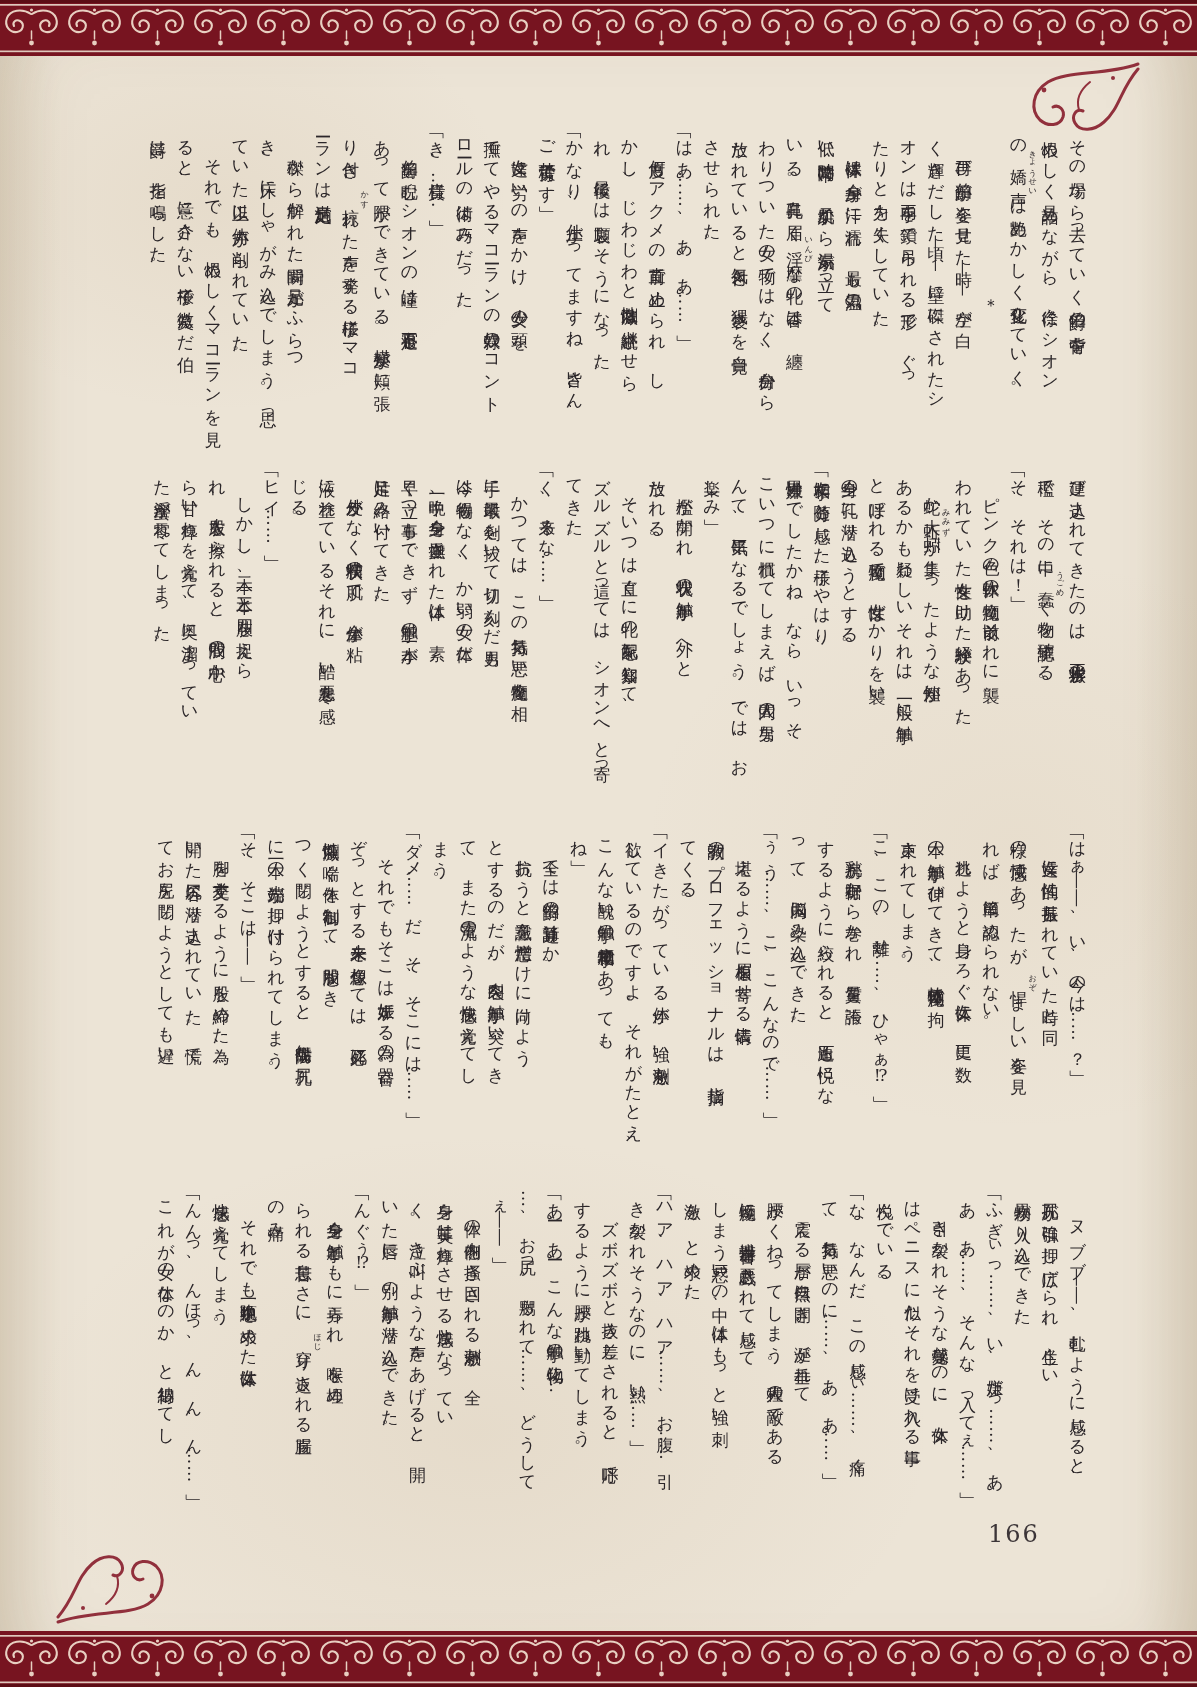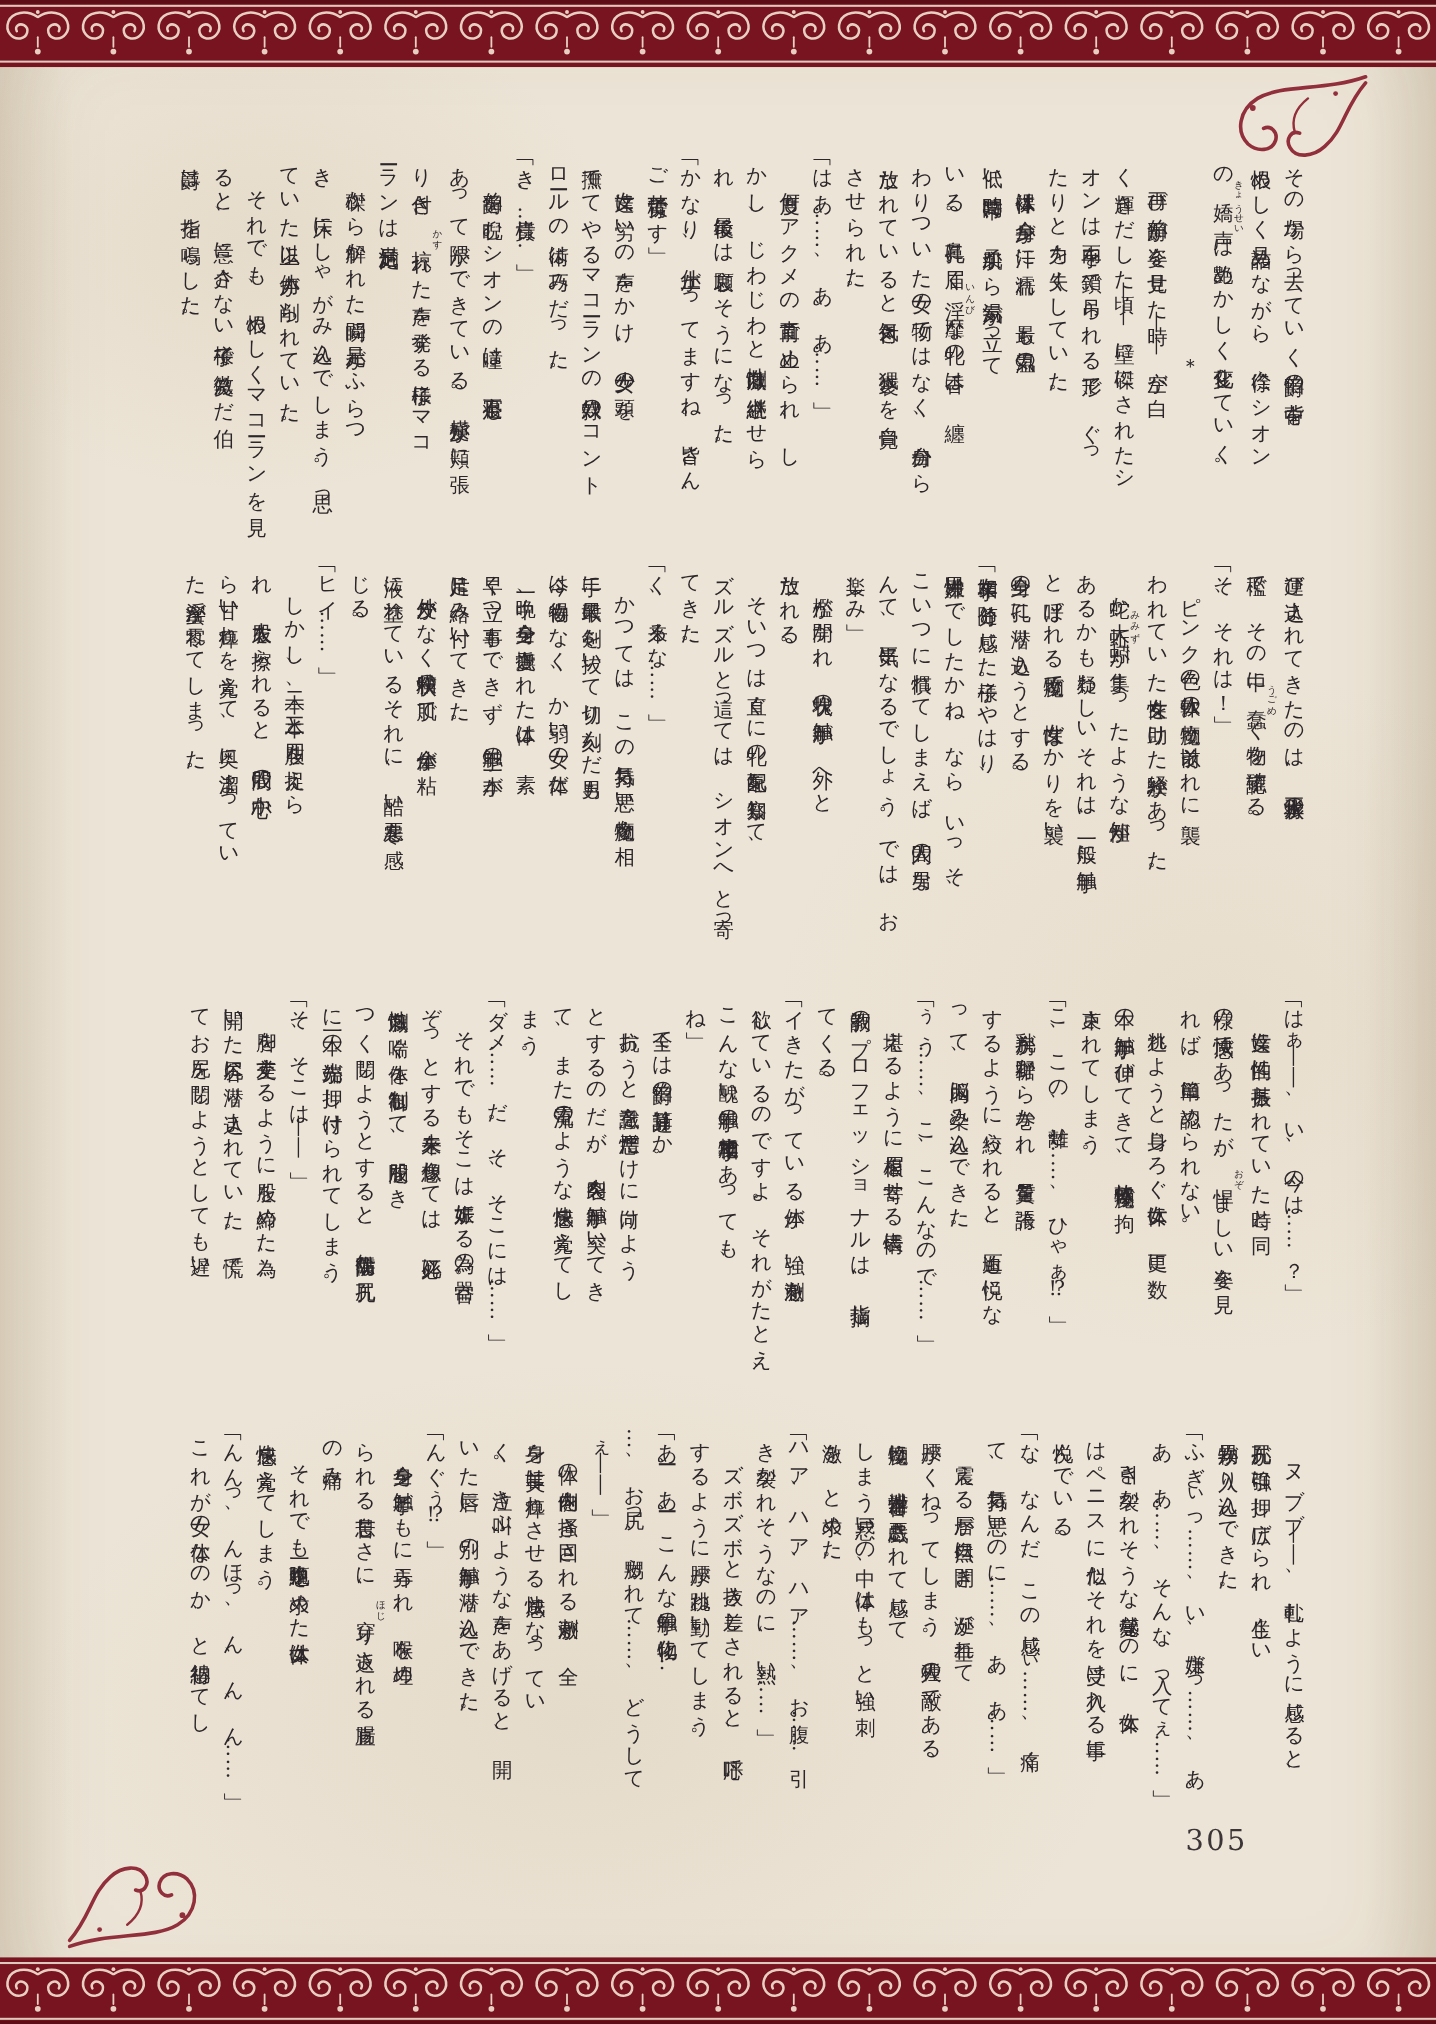--- a/index.html
+++ b/index.html
@@ -264,14 +264,14 @@
       <div class="col">「んぐぅ⁉」</div>
       <div class="col">　全身を触手どもに弄られ、喉を埋め</div>
       <div class="col">られる息苦しさに、<ruby>穿<rt>ほじ</rt></ruby>り返される直腸</div>
       <div class="col">の痛み。</div>
       <div class="col">　それでも一晩中絶頂を求めた女体は、</div>
       <div class="col">快感を覚えてしまう。</div>
       <div class="col">「んんっ、んほっ、ん、ん、ん……」</div>
       <div class="col">これが女の体なのか、と納得してし</div>
     </div>
 
-  <div class="page-number">305</div>
+  <div class="page-number">166</div>
 </div>
 
 </body></html>

